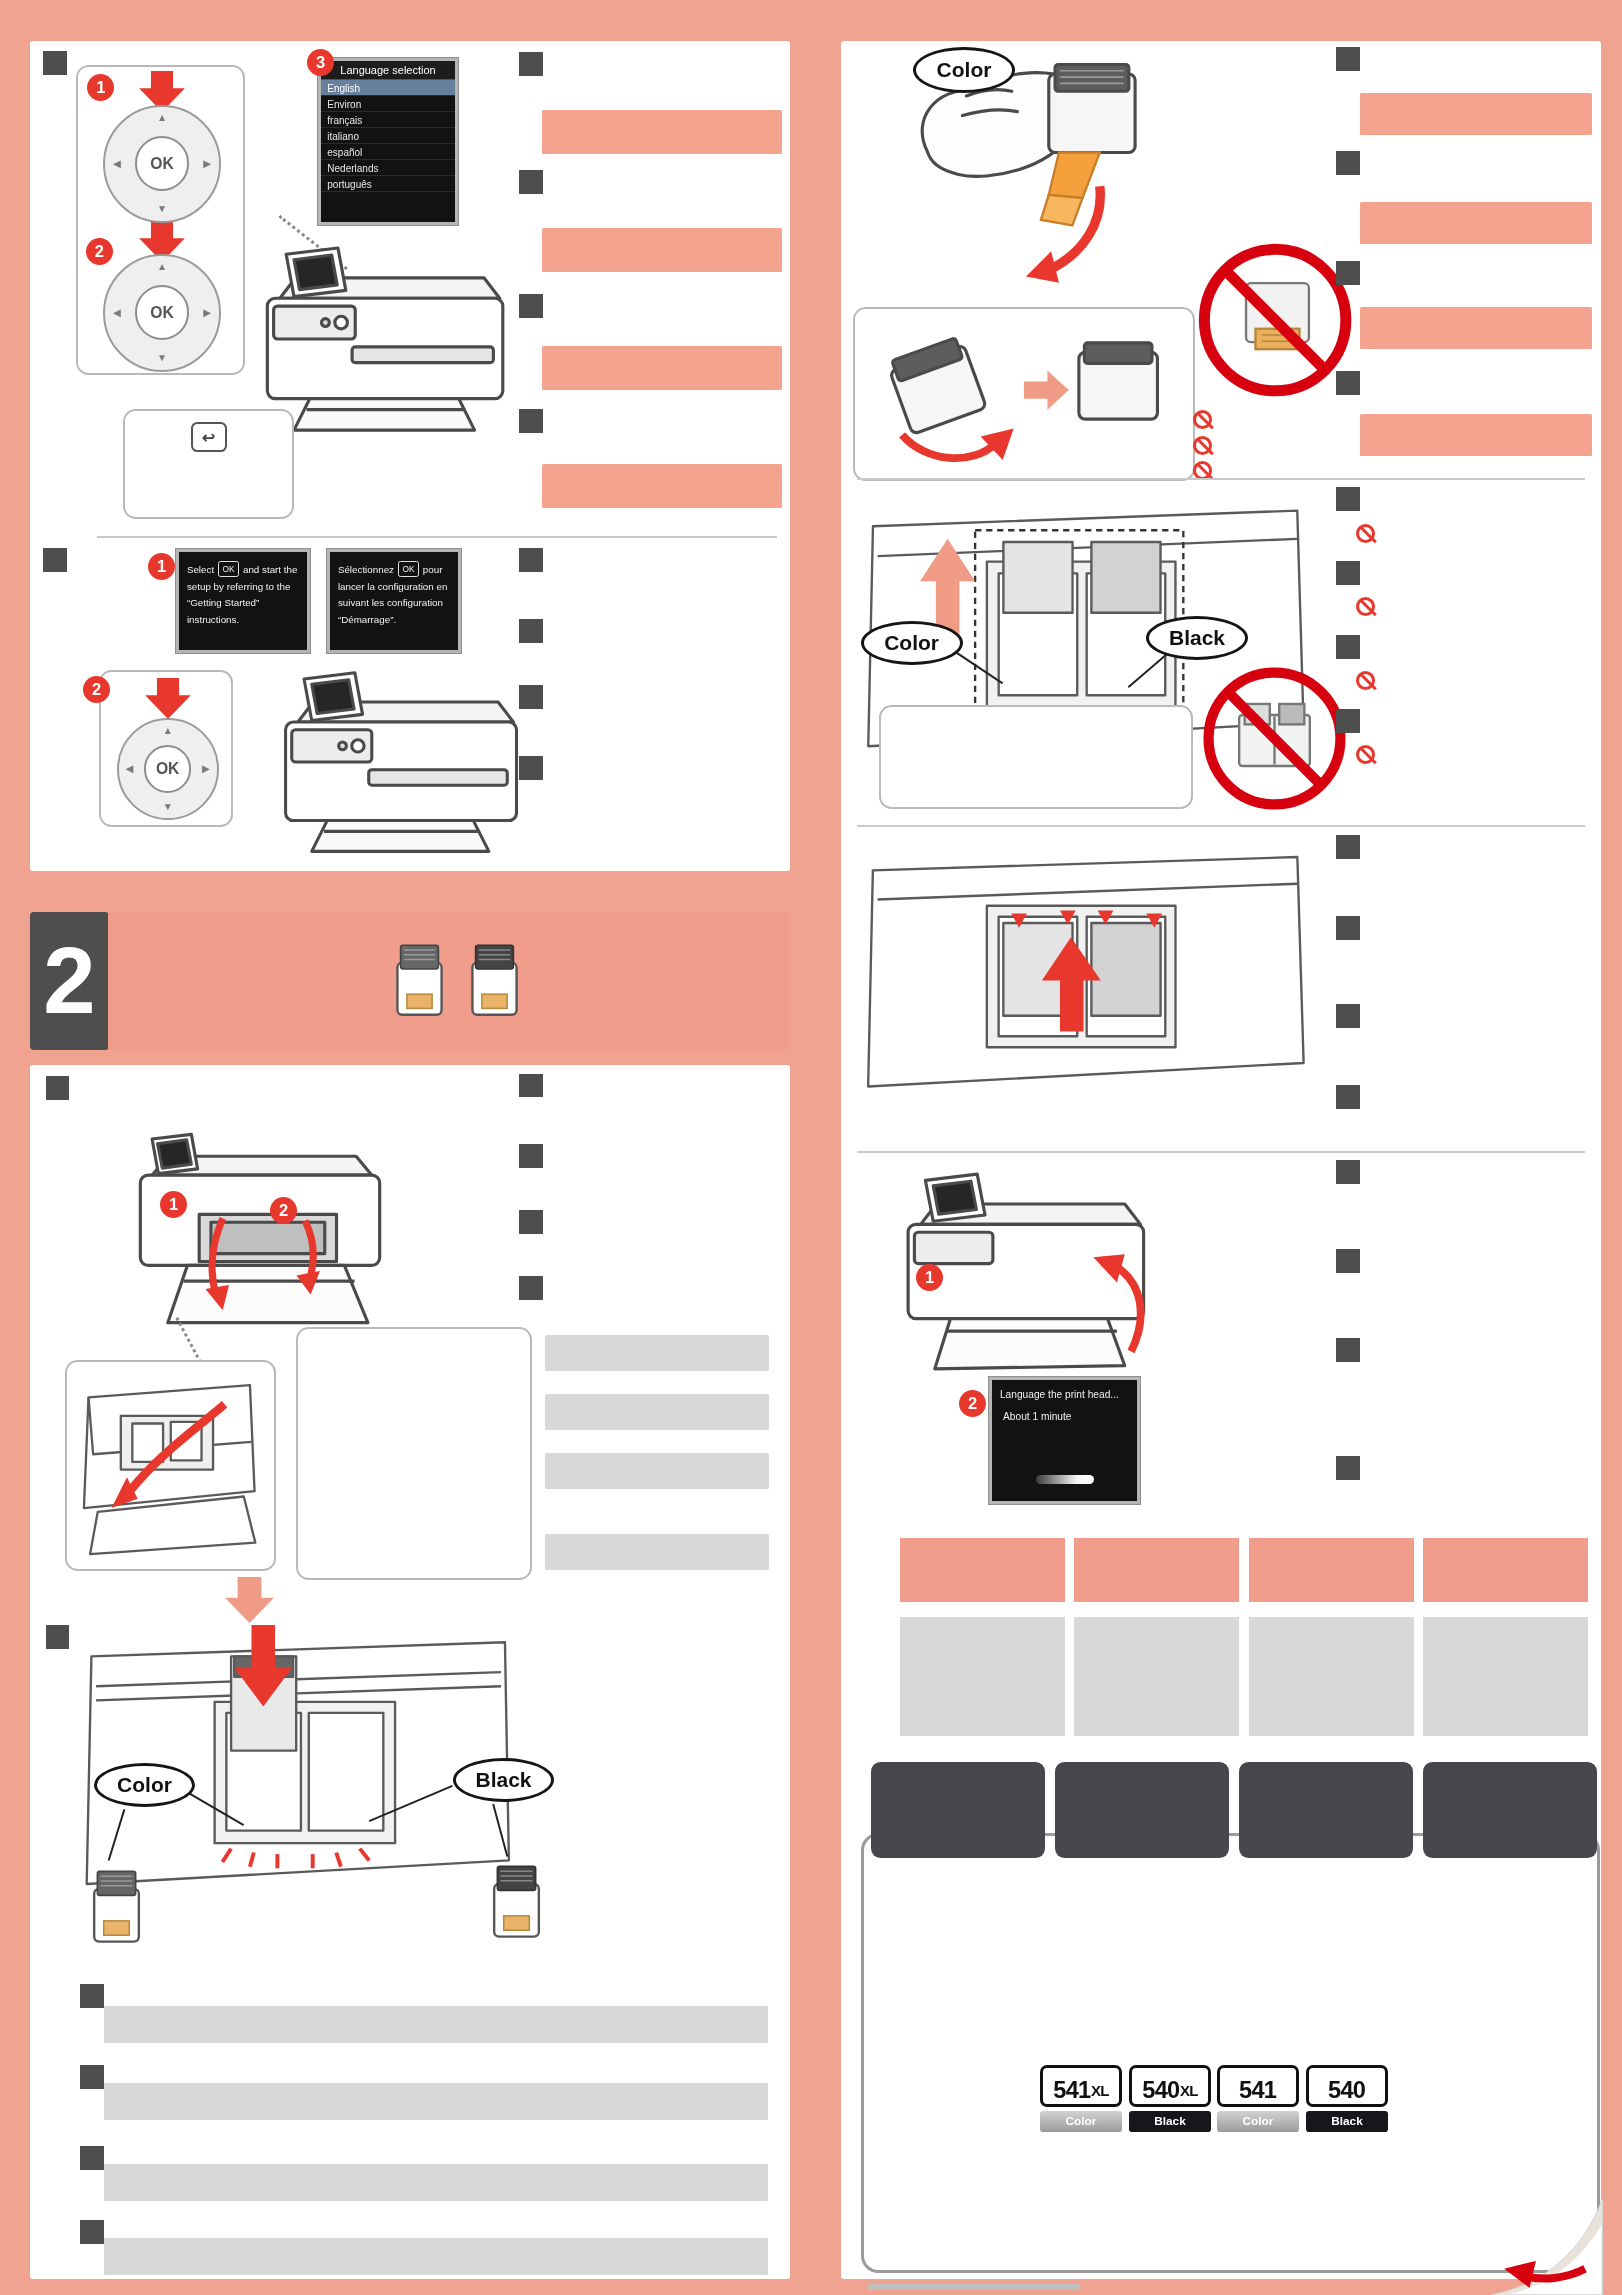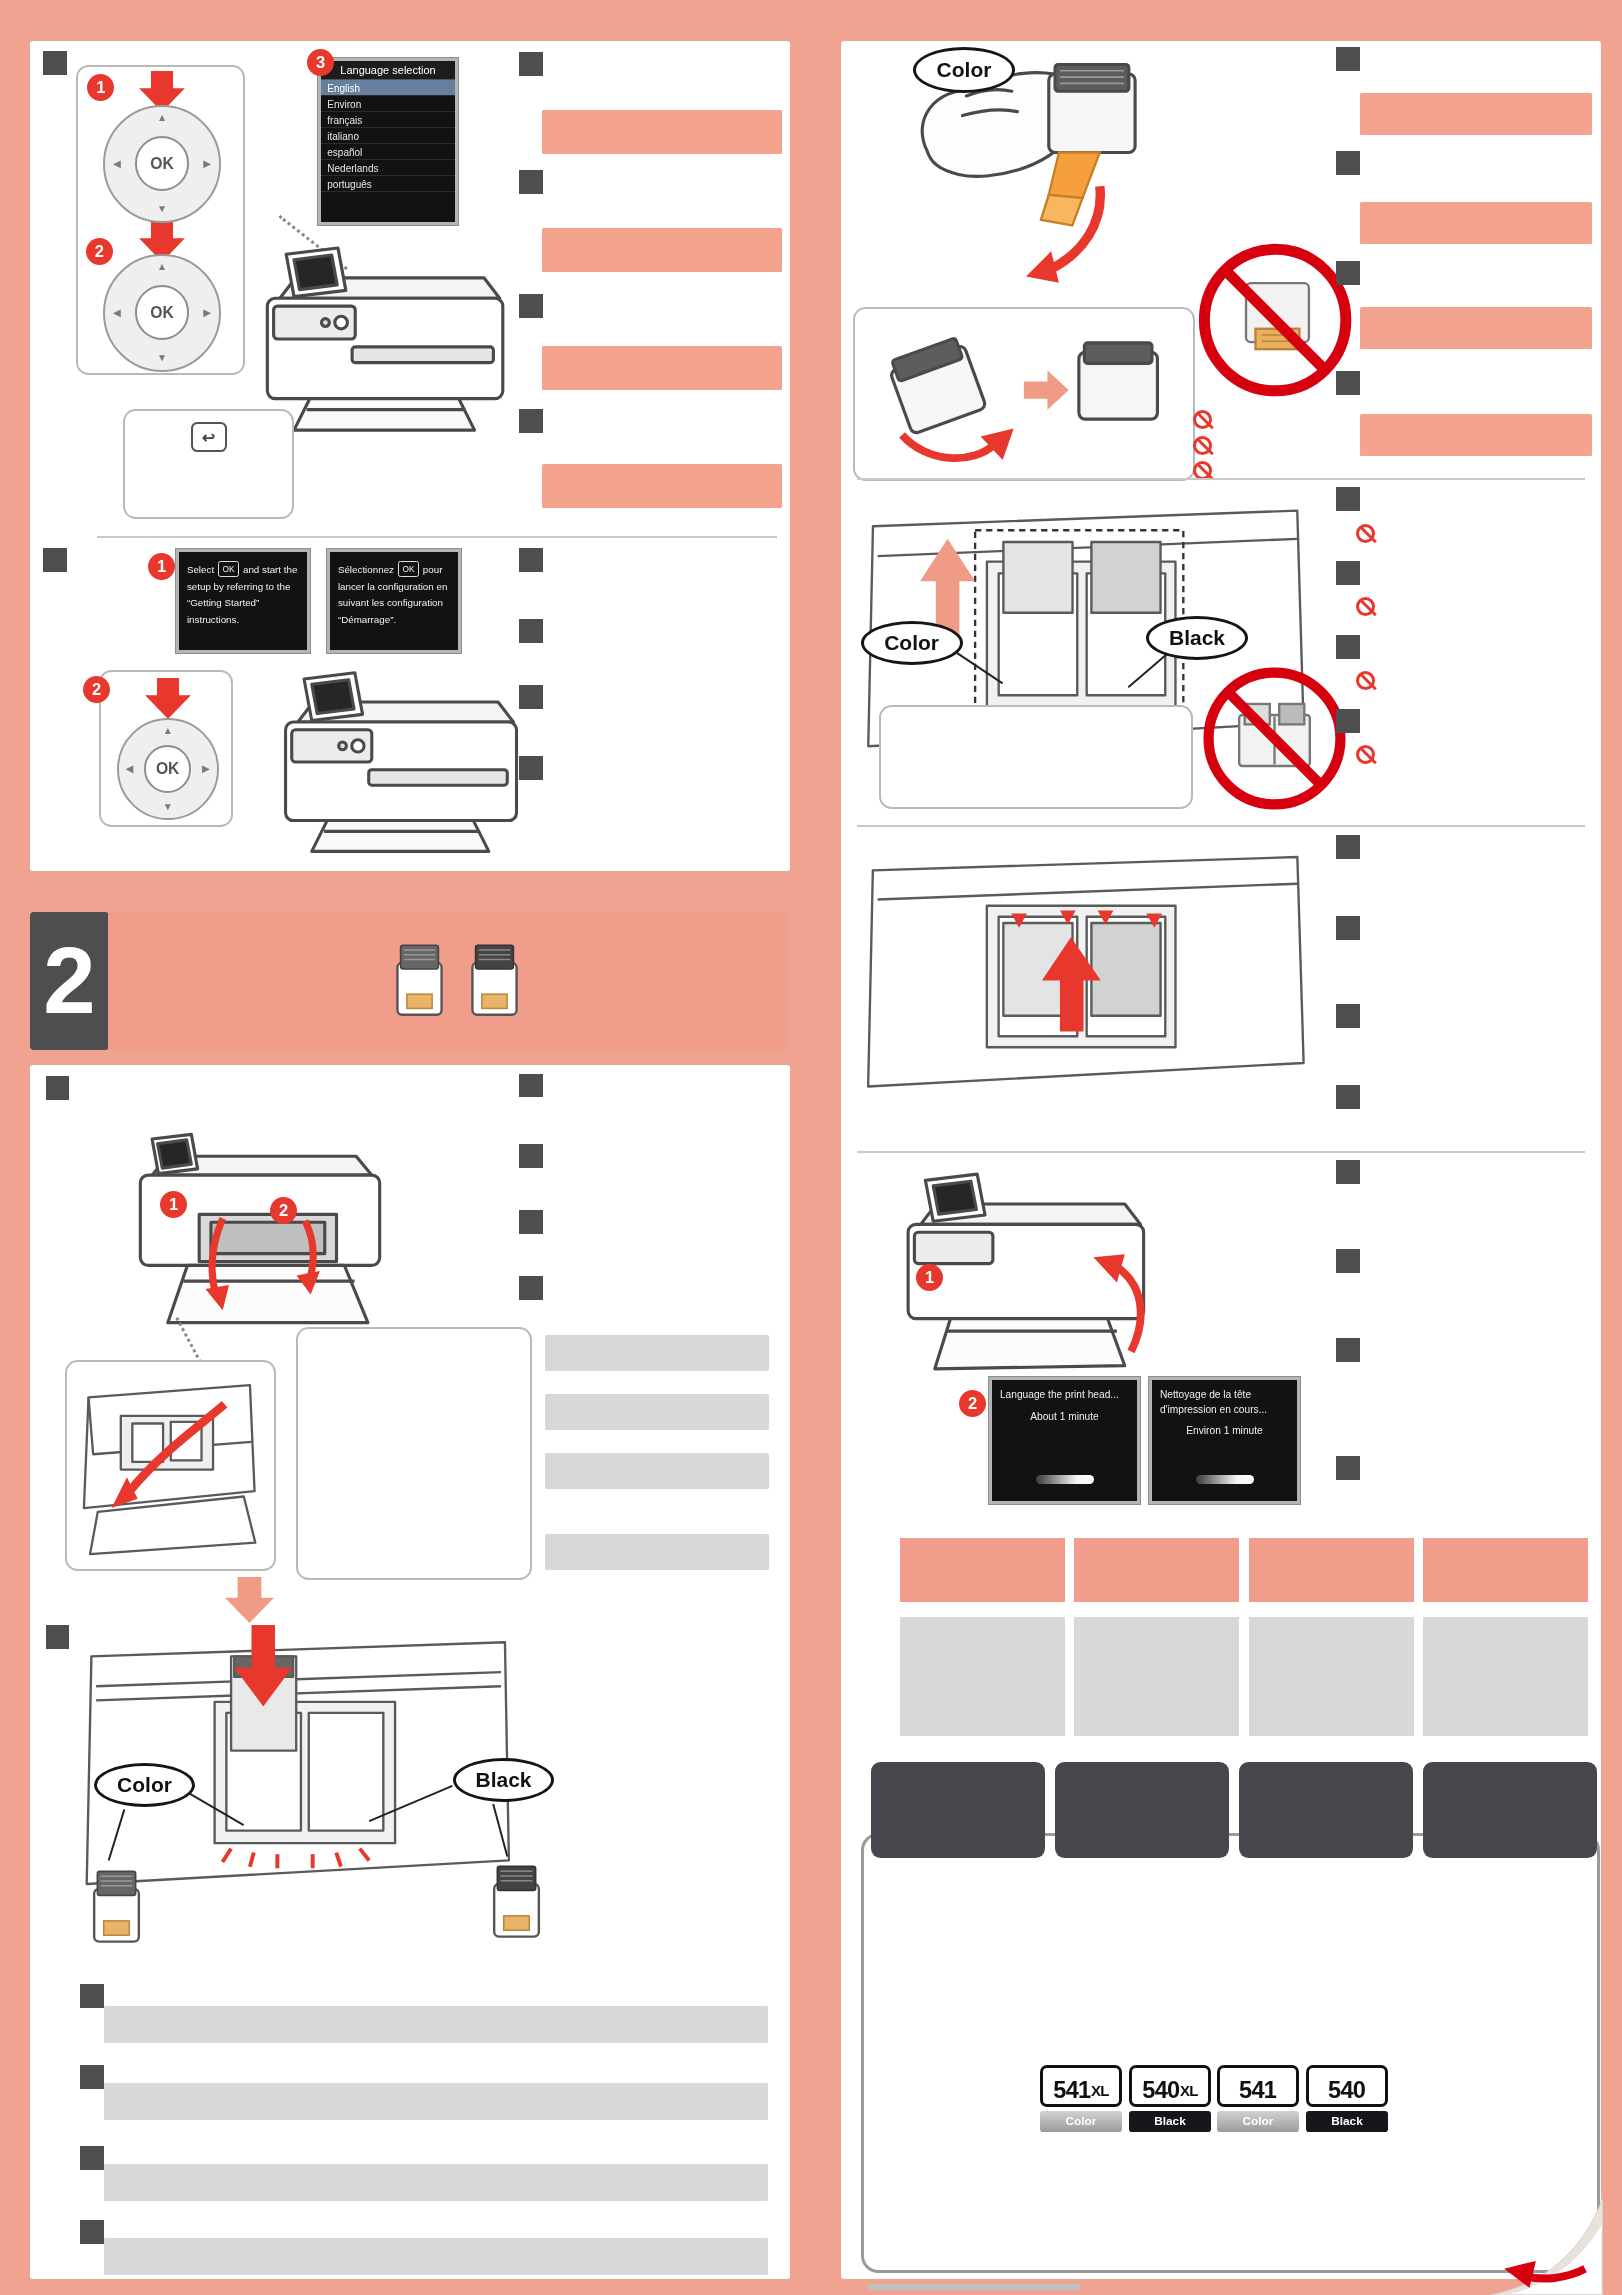--- a/index.html
+++ b/index.html
@@ -14,21 +14,21 @@
 .badge{position:absolute;width:27px;height:27px;border-radius:50%;background:#e8382d;color:#fff;font-weight:bold;font-size:16.5px;display:flex;align-items:center;justify-content:center;z-index:6}
 .oval{position:absolute;background:#fff;border:3.1px solid #151515;border-radius:50%;display:flex;align-items:center;justify-content:center;font-weight:bold;font-size:21px;color:#111;z-index:5}
 .box{position:absolute;border:2.4px solid #b9b9b9;border-radius:12.6px;background:#fff}
 .lcd{position:absolute;background:#121212;border:3.9px solid #b5b5b5;outline:1.6px solid #8f8f8f}
 .lcd-title{color:#fff;font-size:11px;text-align:center;padding:3.1px 0;background:#1d1d1d;border-bottom:1.6px solid #555}
 .lrow{color:#e8e8e8;font-size:10px;padding:2.4px 6.3px 1.6px;border-bottom:0.8px solid #2c2c2c;white-space:nowrap}
 .lrow.sel{background:#66809d;color:#fff}
 .setup-text{color:#f2f2f2;font-size:9.8px;line-height:1.7;padding:9.4px 7.9px}
 .okbox{display:inline-block;border:1.2px solid #e0e0e0;border-radius:2.4px;font-size:8.3px;padding:0 3.1px;margin:0 1.6px;vertical-align:0.8px}
 .clean-l1{color:#f0f0f0;font-size:10.2px;padding:7.9px 7.9px 0;line-height:1.45}
-.clean-l2{color:#f0f0f0;font-size:10.2px;text-align:center;padding:7.9px 11px 0}
+.clean-l2{color:#f0f0f0;font-size:10.2px;text-align:left;padding:7.9px 11px 0}
 .spin{position:absolute;left:50%;bottom:17.3px;transform:translateX(-50%);width:58px;height:8.6px;border-radius:4.7px;background:linear-gradient(90deg,#3a3a3a,#f5f5f5 70%,#fff)}
 .dial{position:absolute;border-radius:50%;background:#efefef;border:2.4px solid #9b9b9b;z-index:4}
 .dial .c{position:absolute;left:26%;top:26%;width:48%;height:48%;border-radius:50%;background:#fff;border:2.4px solid #8d8d8d;display:flex;align-items:center;justify-content:center;font-weight:bold;color:#555;font-size:15.7px}
 .dial .t{position:absolute;color:#7a7a7a;font-size:10.2px;line-height:1}
 .tu{left:50%;top:6%;transform:translateX(-50%)}
 .td{left:50%;bottom:6%;transform:translateX(-50%)}
 .tl{left:7%;top:50%;transform:translateY(-50%)}
 .tr{right:7%;top:50%;transform:translateY(-50%)}
 .no-sign{position:absolute;width:19px;height:19px;border:3.1px solid #e8382d;border-radius:50%}
 .no-sign::after{content:"";position:absolute;left:-2.4px;top:5.5px;width:22px;height:3.1px;background:#e8382d;transform:rotate(45deg)}
@@ -457,25 +457,20 @@
   <div class="sq" style="left:495px;top:1208px"></div>
   <div class="sq" style="left:495px;top:1297px"></div>
   <div class="sq" style="left:495px;top:1415px"></div>
 
   <div class="badge" style="left:118px;top:1349px">2</div>
   <div class="lcd" style="left:148px;top:1336px;width:151px;height:127px">
     <div class="clean-l1">Language the print head...</div>
     <div class="clean-l2">About 1 minute</div>
     <div class="spin"></div>
   </div>
-  <div class="lcd" style="left:308px;top:1336px;width:151px;height:127px">
-    <div class="clean-l1">Nettoyage de la tête d'impression en cours...</div>
-    <div class="clean-l2">Environ 1 minute</div>
-    <div class="spin"></div>
-  </div>
 
   <div class="tcell-p" style="left:59px;top:1497px;width:165px;height:64px"></div>
   <div class="tcell-p" style="left:233px;top:1497px;width:165px;height:64px"></div>
   <div class="tcell-p" style="left:408px;top:1497px;width:165px;height:64px"></div>
   <div class="tcell-p" style="left:582px;top:1497px;width:165px;height:64px"></div>
   <div class="tcell-g" style="left:59px;top:1576px;width:165px;height:119px"></div>
   <div class="tcell-g" style="left:233px;top:1576px;width:165px;height:119px"></div>
   <div class="tcell-g" style="left:408px;top:1576px;width:165px;height:119px"></div>
   <div class="tcell-g" style="left:582px;top:1576px;width:165px;height:119px"></div>
 

